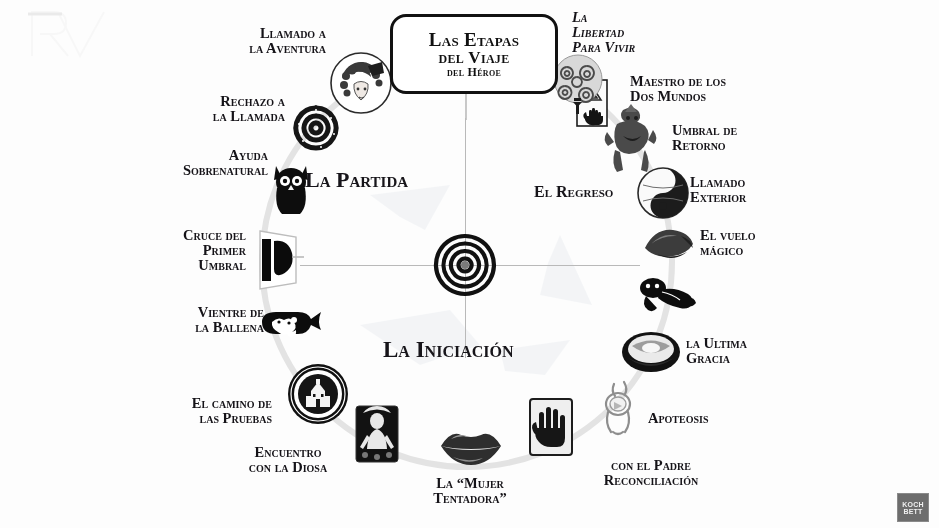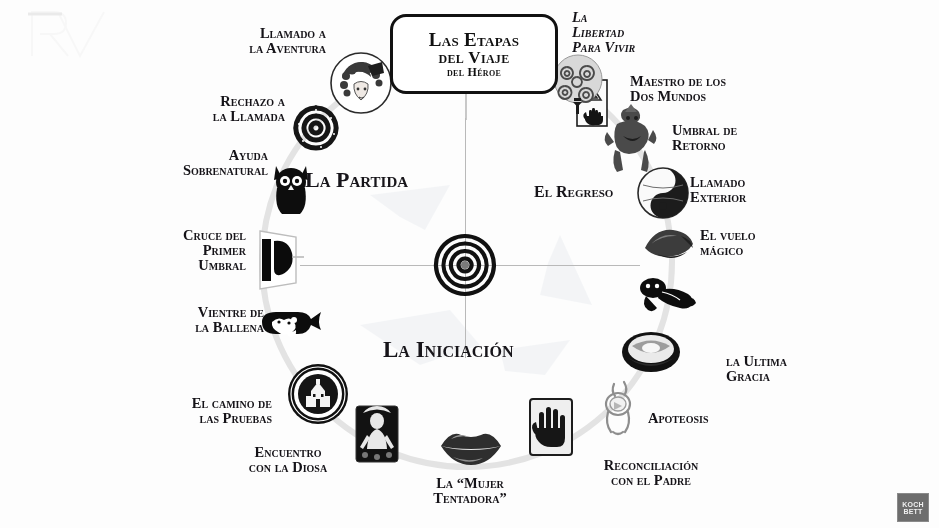--- a/index.html
+++ b/index.html
@@ -265,22 +265,22 @@
     <div>Tentadora”</div>
   </div>
   <svg class="icon" style="left:437px;top:425px;width:68px;height:44px;" viewBox="0 0 68 44">
     <path d="M4 21 q10-16 20-11 5 2 10 2 5 0 10-2 10-5 20 11 -12 19-30 19 -18 0-30-19z" fill="#2e2e2e"></path>
     <path d="M4 21 q12 4 30 4 18 0 30-4 -12 3-30 3 -18 0-30-3z" fill="#e7e7e7"></path>
     <path d="M14 14 q8-7 18-2 -9-2-18 2z" fill="#9a9a9a"></path>
     <path d="M16 32 q14 6 30 1 -14 8-30-1z" fill="#8e8e8e"></path>
   </svg>
 
   <div class="lbl c" style="left:573px;top:458px;width:156px;">
+    <div>con el Padre</div>
     <div>Reconciliación</div>
-    <div>con el Padre</div>
   </div>
   <svg class="icon" style="left:529px;top:398px;width:44px;height:58px;" viewBox="0 0 44 58">
     <rect x="1" y="1" width="42" height="56" rx="3" fill="#efefef" stroke="#1d1d1d" stroke-width="2"></rect>
     <g fill="#161616">
       <rect x="10" y="14" width="5" height="22" rx="2.5"></rect>
       <rect x="17" y="9" width="5" height="27" rx="2.5"></rect>
       <rect x="24" y="11" width="5" height="25" rx="2.5"></rect>
       <rect x="31" y="17" width="5" height="19" rx="2.5"></rect>
       <path d="M8 30 q-4 8 2 14 4 5 12 5 h6 q8 0 8-9 V30 z"></path>
       <path d="M7 24 q-6 2-3 9 2 5 6 4z"></path>
@@ -296,21 +296,21 @@
         <path d="M30 4 q4 7 1 12"></path>
       <ellipse cx="24" cy="26" rx="12" ry="11"></ellipse>
       <path d="M14 34 q-3 12 3 20"></path>
         <path d="M34 34 q3 12-3 20"></path>
       <path d="M19 54 q5 4 10 0"></path>
     </g>
     <ellipse cx="24" cy="26" rx="8" ry="7" fill="#f1f1f1" stroke="#9b9b9b" stroke-width="1.4"></ellipse>
     <path d="M20 24 l8 4 -8 4z" fill="#b5b5b5"></path>
   </svg>
 
-  <div class="lbl l" style="left:686px;top:354px;width:130px;margin-left:40px;">
+  <div class="lbl l" style="left:686px;top:336px;width:130px;">
     <div>la Ultima</div>
     <div>Gracia</div>
   </div>
   <svg class="icon" style="left:620px;top:328px;width:62px;height:46px;" viewBox="0 0 62 46">
     <ellipse cx="31" cy="24" rx="29" ry="20" fill="#121212"></ellipse>
     <ellipse cx="31" cy="21" rx="23" ry="14" fill="#eaeaea"></ellipse>
     <path d="M12 18 q19-11 38 0 -19 14-38 0z" fill="#9d9d9d"></path>
     <ellipse cx="31" cy="20" rx="9" ry="5" fill="#f7f7f7"></ellipse>
     <path d="M8 30 q23 12 46 0 -23 16-46 0z" fill="#2b2b2b"></path>
   </svg>

